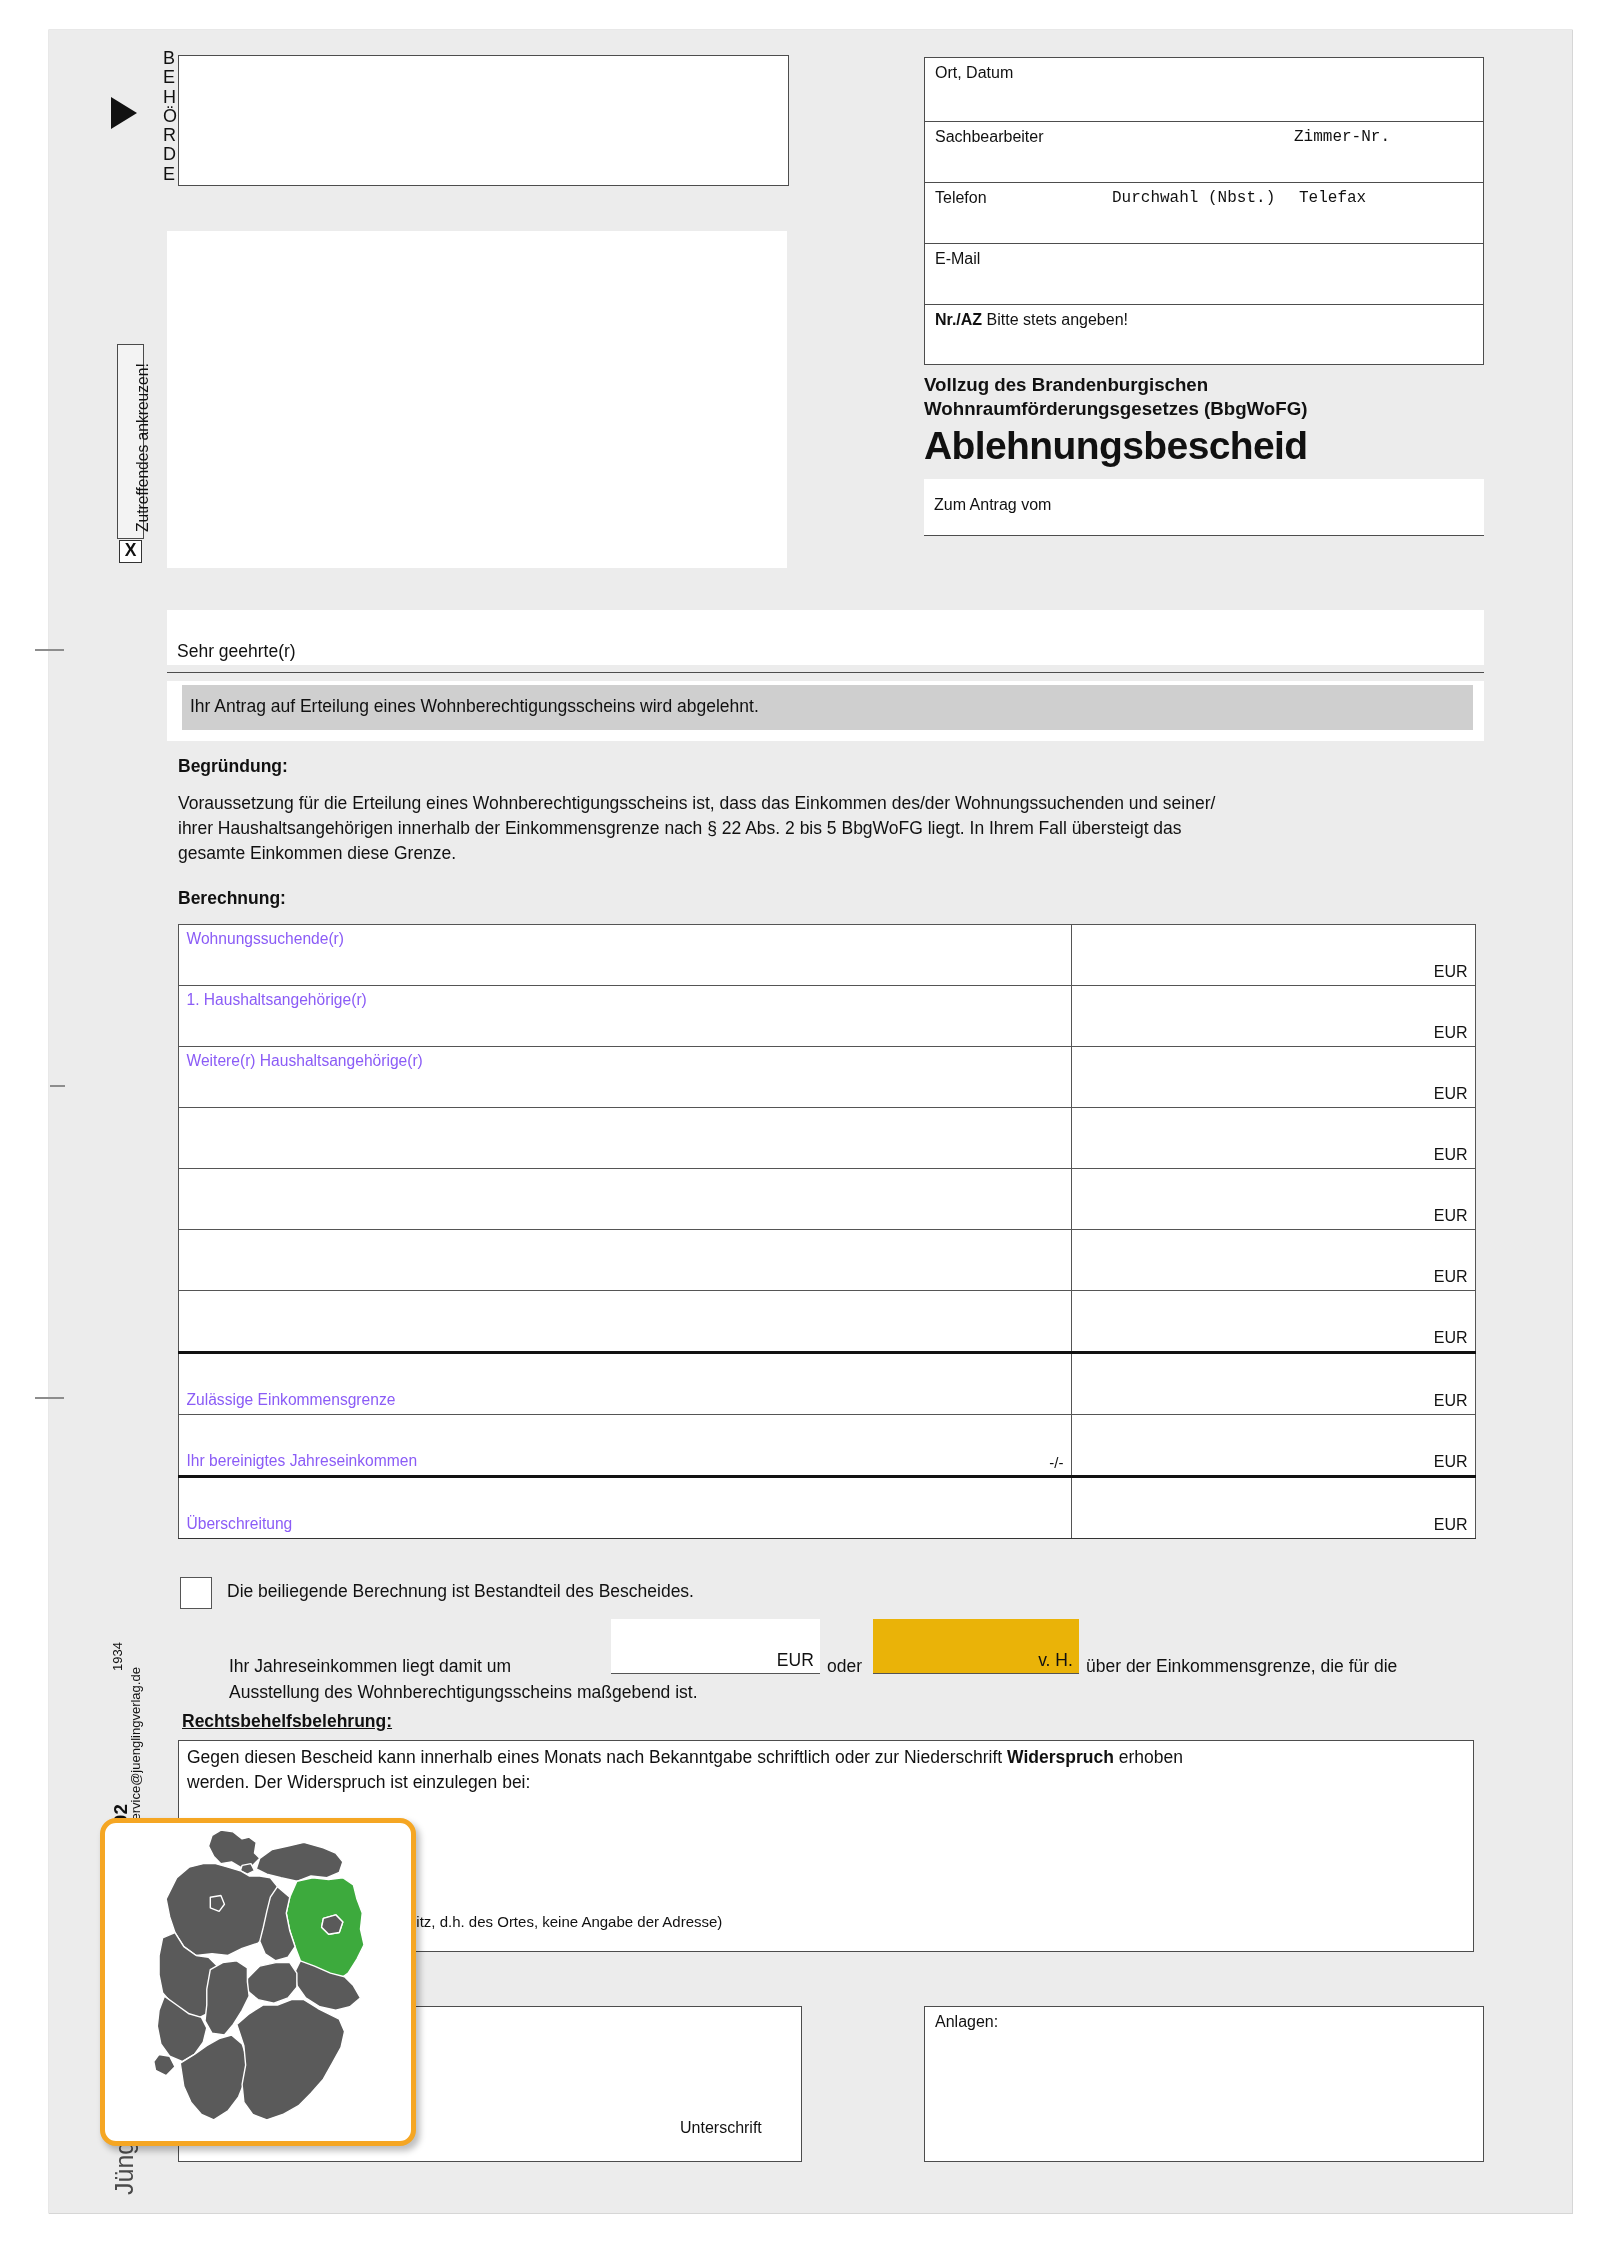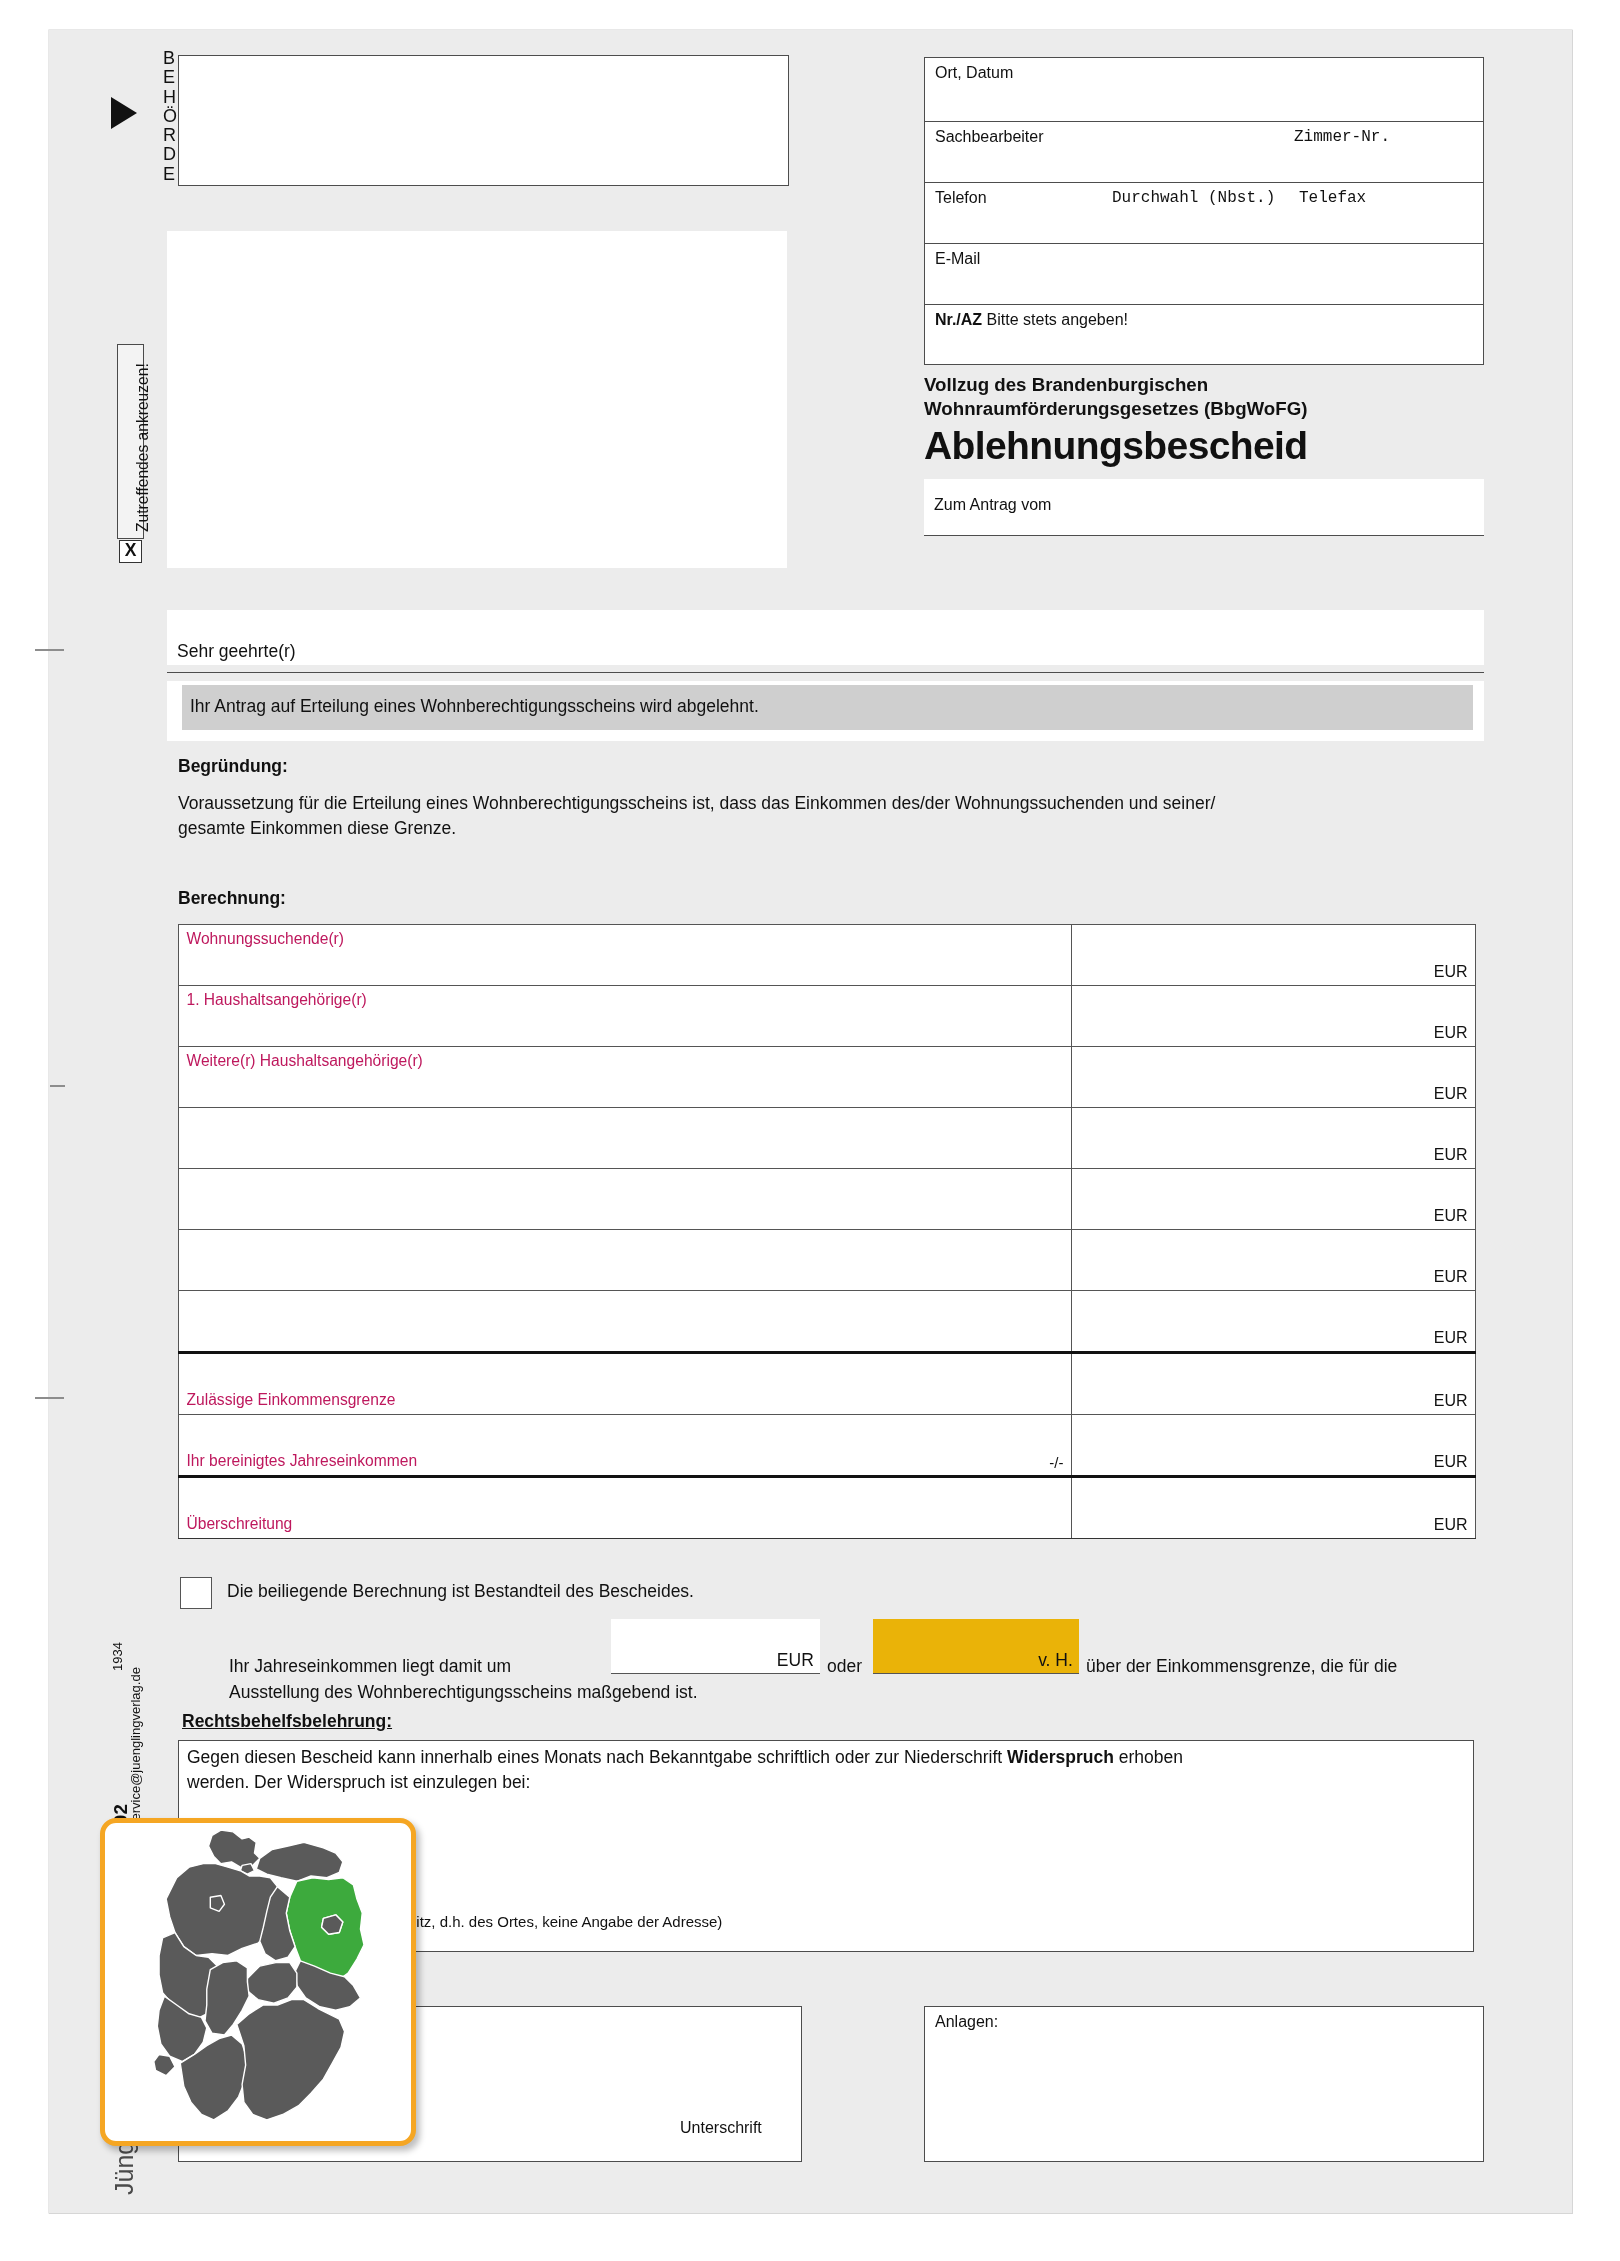--- a/index.html
+++ b/index.html
@@ -148,21 +148,21 @@
   .calc{
     position:absolute;left:178px;top:924px;width:1296px;
     border-collapse:collapse;table-layout:fixed;background:#ffffff;
   }
   .calc td{
     border:0.6px solid #555;background:#ffffff;
     height:60px;vertical-align:top;padding:0;position:relative;
   }
   .calc td.lbl-cell{width:892px;}
   .calc td.eur-cell{width:403px;}
-  .calc .cap{position:absolute;left:7.5px;top:5px;font-size:15.6px;color:#be185d;white-space:nowrap;}
+  .calc .cap{position:absolute;left:7.5px;top:5px;font-size:15.6px;color:#8b5cf6;white-space:nowrap;}
   .calc .eur{position:absolute;right:7.5px;bottom:3.7px;font-size:16px;color:#111;}
   .calc .minus{position:absolute;right:7.5px;bottom:3.7px;font-size:15px;color:#111;}
   .calc tr.thick-top td{border-top:3.1px solid #111;}
   .calc tr.thick-bot td{border-bottom:3.1px solid #111;}
   .calc td.bottom-line{border-bottom:1.9px solid #333;}
 
   
   .cb{
     position:absolute;left:180px;top:1577px;width:30px;height:30px;
     border:1.2px solid #555;background:#ffffff;
@@ -286,20 +286,21 @@
   <div class="sehr">Sehr geehrte(r)</div>
   <div class="sehr-rule"></div>
 
   <div class="rej-wrap"></div>
   <div class="rej-bar"></div>
   <div class="rej-txt">Ihr Antrag auf Erteilung eines Wohnberechtigungsscheins wird abgelehnt.</div>
 
   <div class="h-bold" style="left:178px;top:756px;">Begründung:</div>
   <div class="p-body" style="left:178px;top:791px;width:1303px;">
     <div>Voraussetzung für die Erteilung eines Wohnberechtigungsscheins ist, dass das Einkommen des/der Wohnungssuchenden und seiner/</div>
+    <div>ihrer Haushaltsangehörigen innerhalb der Einkommensgrenze nach § 22 Abs. 2 bis 5 BbgWoFG liegt. In Ihrem Fall übersteigt das</div>
     <div>gesamte Einkommen diese Grenze.</div>
   </div>
 
   <div class="h-bold" style="left:178px;top:888px;">Berechnung:</div>
 
   <table class="calc">
     <tbody>
       <tr>
         <td class="lbl-cell">
           <span class="cap">Wohnungssuchende(r)</span>

